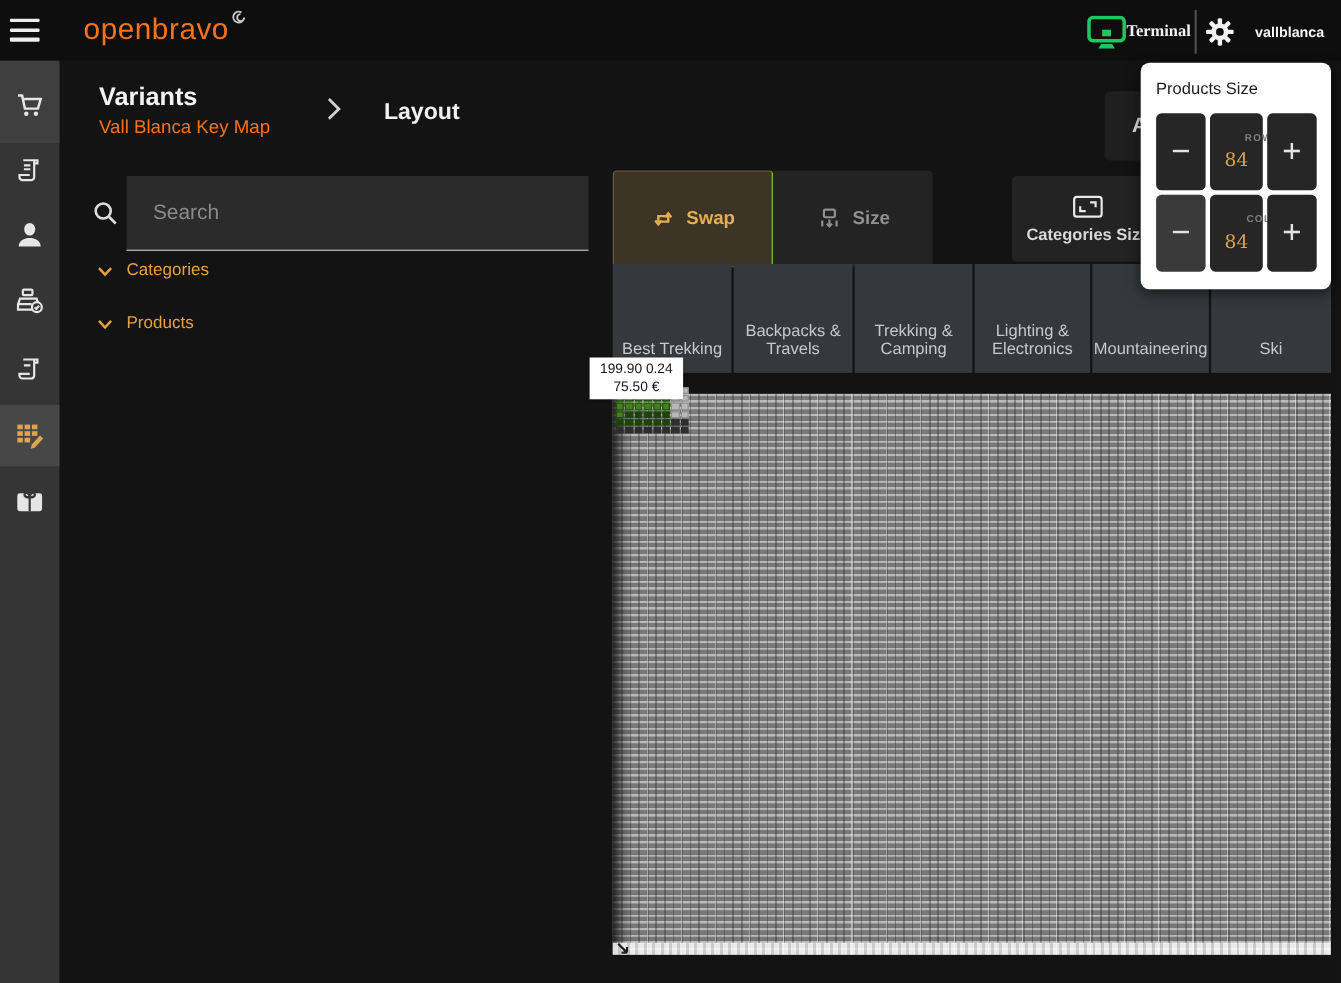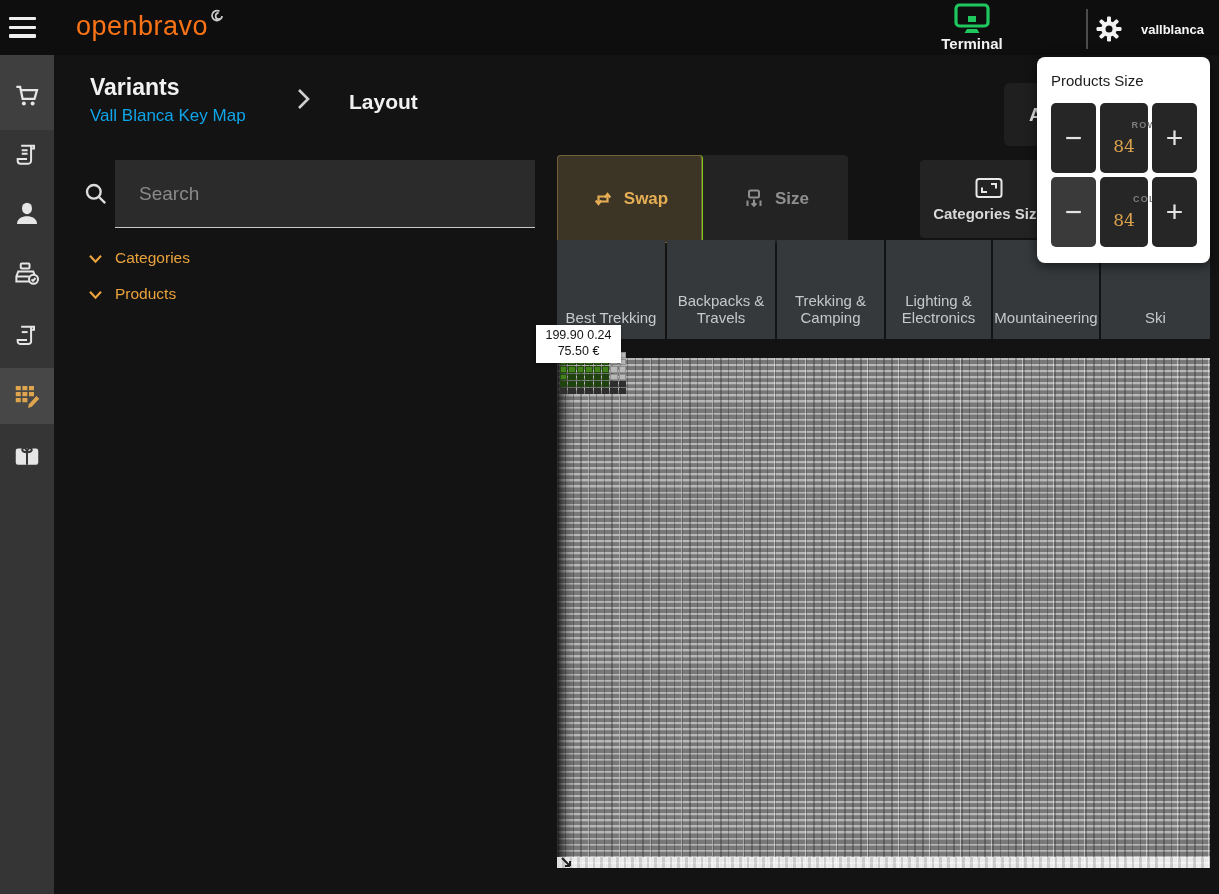--- a/index.html
+++ b/index.html
@@ -7,42 +7,42 @@
     width:1219px;height:894px;position:relative;overflow:hidden;
     background:#131313;font-family:"Liberation Sans",sans-serif;
     -webkit-font-smoothing:antialiased;
   }
   
   .topbar{position:absolute;left:0;top:0;width:1219px;height:55px;background:#0e0e0e;z-index:8;}
   .hamburger{position:absolute;left:9px;top:17px;width:28px;height:21px;cursor:pointer;}
   .hamburger span{display:block;width:27px;height:3.2px;background:#efefef;margin-bottom:5.5px;border-radius:1px;}
   .logo{position:absolute;left:76px;top:11px;color:#f97316;font-size:27px;letter-spacing:.5px;display:flex;align-items:flex-start;}
   .logo .mark{margin-left:2px;margin-top:-2px;}
-  .terminal{position:absolute;left:935px;top:3px;width:74px;height:52px;display:flex;flex-direction:column;align-items:center;cursor:pointer;}
+  .terminal{position:absolute;left:988px;top:3px;width:74px;height:52px;display:flex;align-items:center;cursor:pointer;font-family:Liberation Serif, serif;}
   .terminal .tlabel{color:#f2f2f2;font-size:15px;font-weight:700;margin-top:1px;}
   .tdivider{position:absolute;left:1086px;top:9px;width:2px;height:40px;background:#4c4c4c;}
   .gearwrap{position:absolute;left:1094px;top:14px;width:30px;height:30px;cursor:pointer;}
   .username{position:absolute;left:1141px;top:22px;color:#f5f5f5;font-size:13px;font-weight:700;}
   
   .sidebar{position:absolute;left:0;top:55px;width:54px;height:839px;background:#353535;z-index:7;}
   .sb-toptile{position:absolute;left:0;top:0;width:54px;height:75px;background:#3f3f3f;}
   .sb-active{position:absolute;left:0;top:313px;width:54px;height:56px;background:#474747;}
   .sb-item{position:absolute;left:0;width:54px;height:56px;display:flex;align-items:center;justify-content:center;cursor:pointer;}
   
   .bc-title{position:absolute;left:90px;top:74px;color:#f2f2f2;font-size:23px;font-weight:700;}
-  .bc-sub{position:absolute;left:90px;top:106px;color:#0ea5e9;font-size:17px;}
+  .bc-sub{position:absolute;left:90px;top:106px;color:#f97316;font-size:17px;}
   .bc-chev{position:absolute;left:296px;top:87px;}
   .bc-section{position:absolute;left:349px;top:90px;color:#f0f0f0;font-size:21px;font-weight:700;}
   
   .search-icon{position:absolute;left:83px;top:181px;cursor:pointer;}
   .search-box{position:absolute;left:115px;top:160px;width:420px;height:68px;background:#2b2b2b;border:none;border-bottom:1px solid #c9c9c9;color:#e8e8e8;font-size:19px;padding:0 0 0 24px;box-sizing:border-box;outline:none;font-family:"Liberation Sans",sans-serif;}
   .search-box::placeholder{color:#8a8a8a;}
   .tree-row{position:absolute;left:88px;display:flex;align-items:center;gap:12px;cursor:pointer;}
   .tree-row .tlabel{color:#e9a23c;font-size:15.5px;font-weight:500;}
-  .tree-cats{top:249px;justify-content:flex-end;} .tree-prods{top:285px;}
+  .tree-cats{top:237px;justify-content:flex-end;} .tree-prods{top:285px;}
   
   .btn-group{position:absolute;left:557px;top:155px;width:291px;height:88px;display:flex;background:#232323;border-radius:4px;z-index:2;}
   .tb-btn{flex:1;display:flex;align-items:center;justify-content:center;gap:9px;border-right:1px solid #84cc16;cursor:pointer;}
   .tb-btn:last-child{border-right:none;}
   .tb-btn .blabel{font-size:17px;font-weight:700;color:#8f8f8f;}
   .tb-btn.active{background:#3c3526;box-shadow:inset 0 0 0 1px #70603a;border-radius:4px;}
   .tb-btn.active .blabel{color:#e5ae55;}
   .stack-label{font-size:16px;font-weight:700;color:#7f7f7f;letter-spacing:1px;}
   .cat-size-btn{position:absolute;left:920px;top:160px;width:138px;height:78px;background:#232323;border-radius:4px;display:flex;flex-direction:column;align-items:center;justify-content:center;gap:5px;cursor:pointer;z-index:2;}
   .cat-size-btn .blabel{color:#d9d9d9;font-size:15px;font-weight:700;text-align:center;line-height:1.2;}

